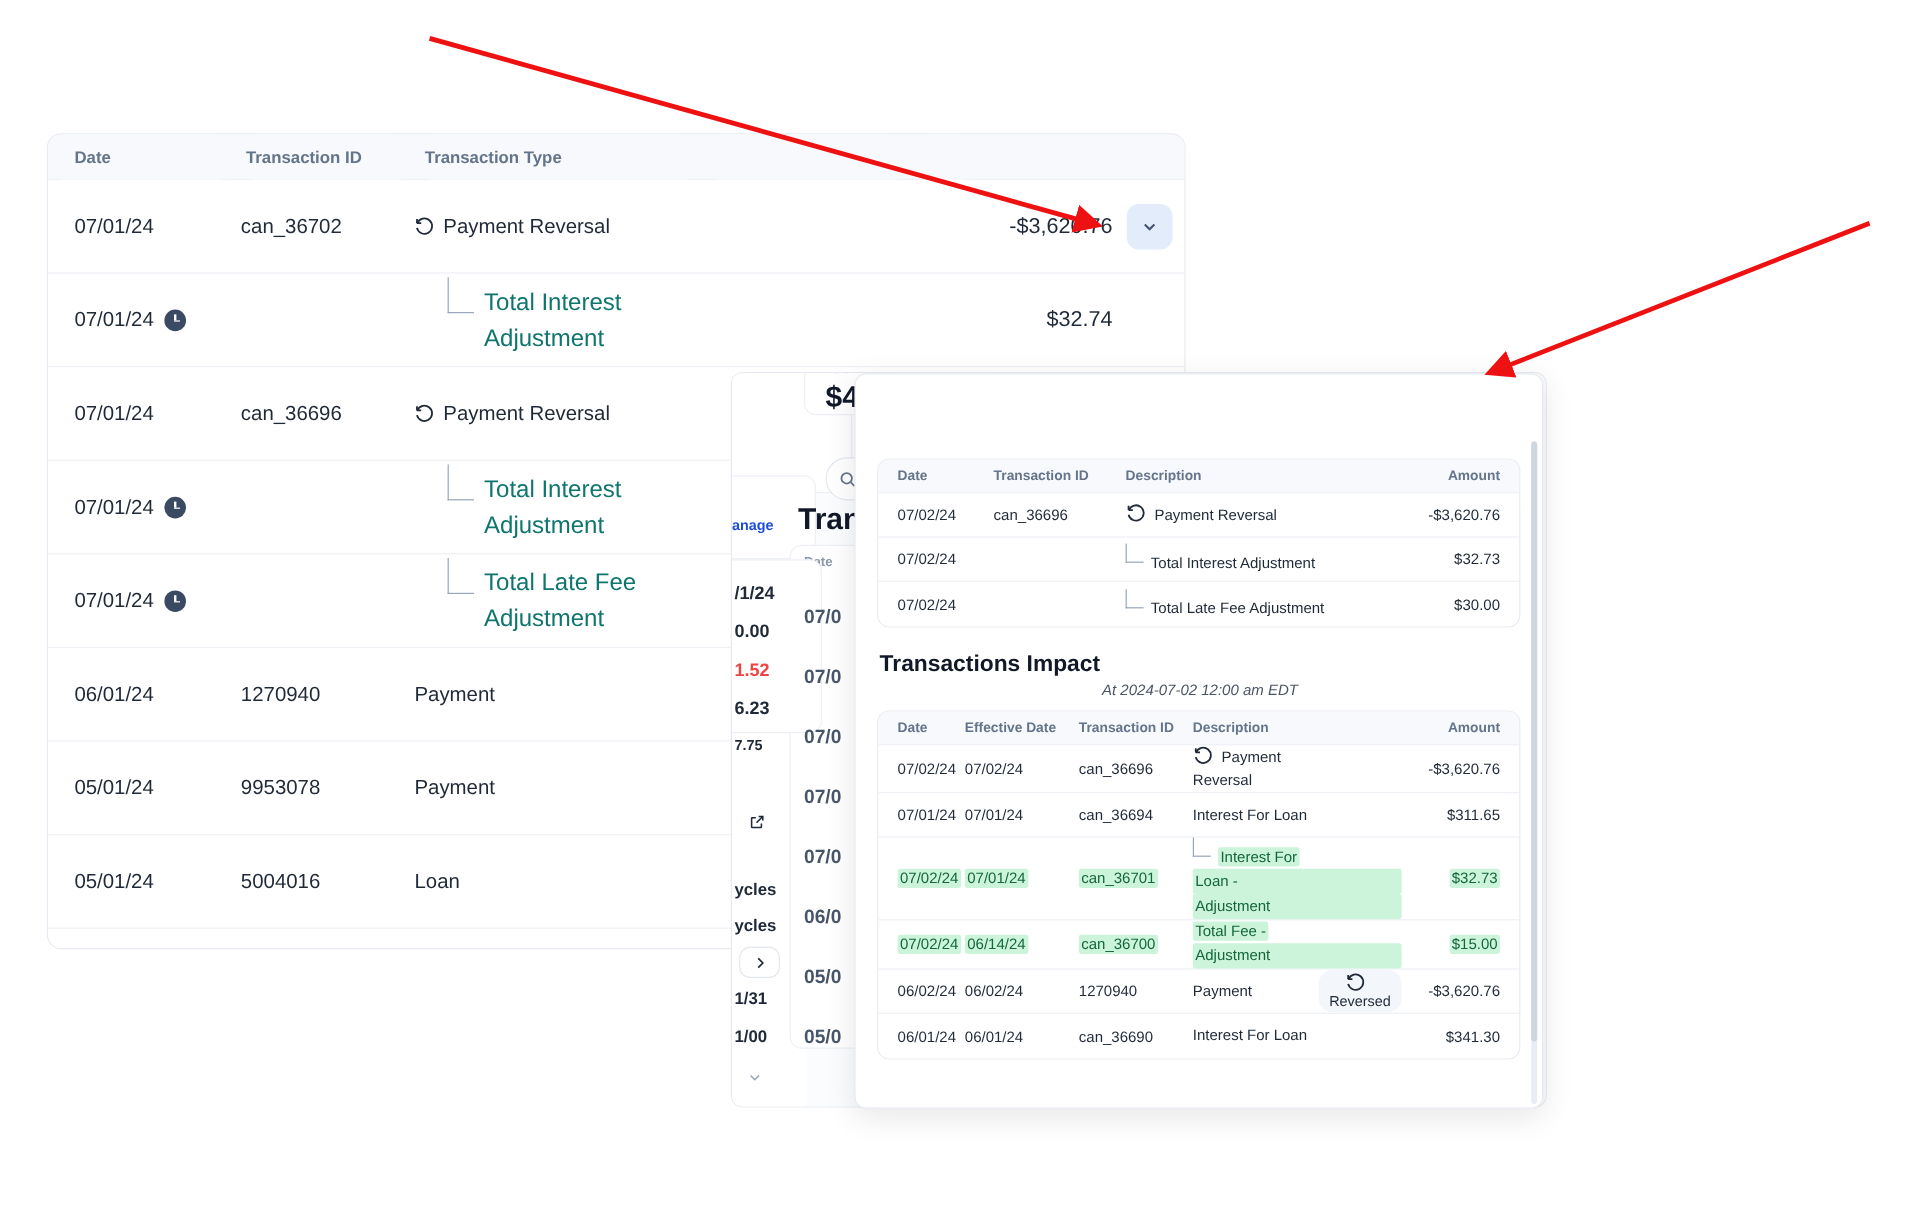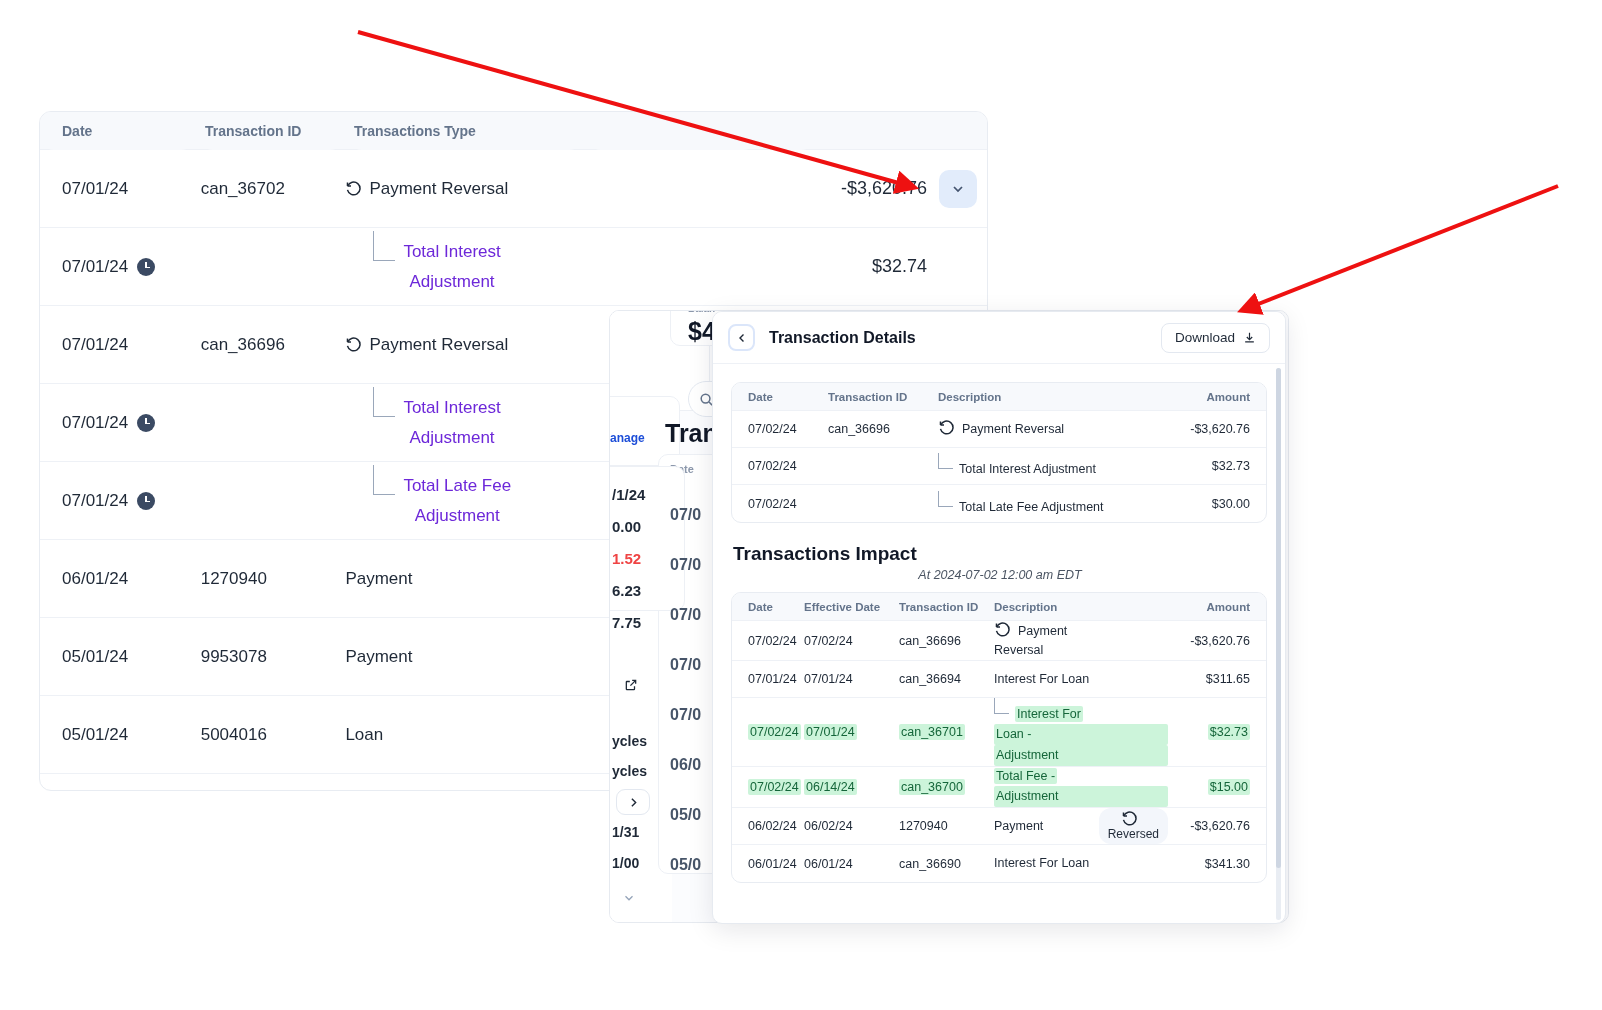--- a/index.html
+++ b/index.html
@@ -65,21 +65,21 @@
 
   .rev-ico { display:inline-block; width:17px; height:17px; vertical-align:-3px; margin-right: 7px; }
   .sub-wrap { display:flex; align-items:flex-start; padding-left: 28px; }
   .elbow {
     width: 22px; height: 30px;
     border-left: 1.6px solid #9aa7ba;
     border-bottom: 1.6px solid #9aa7ba;
     margin-right: 8px; margin-top: -6px;
     flex:0 0 auto;
   }
-  .sub-lines { line-height: 30px; font-size: 17px; color:#6d28d9; max-width: 140px; text-align: center; }
+  .sub-lines { line-height: 30px; font-size: 20px; color:#0f766e; max-width: 140px; }
 
   .chev-btn {
     width: 38px; height: 38px; border-radius: 10px;
     background:#e2ecfb; border:none;
     display:flex; align-items:center; justify-content:center;
     cursor:pointer;
   }
 
   
   .bg-window {
@@ -184,21 +184,21 @@
 </head>
 <body>
 
 <div id="root">
 
 
   <div class="th-card">
     <div class="th-head">
       <div class="hcell seg c-date">Date</div>
       <div class="hcell seg c-id">Transaction ID</div>
-      <div class="hcell seg c-type">Transactions Type</div>
+      <div class="hcell seg c-type">Transaction Type</div>
       <div class="hcell seg c-gap"></div>
       <div class="hcell seg c-act"></div>
     </div>
     <div id="th-body">
         <div class="th-row">
           <div class="cell c-date">
             <span>07/01/24</span>
           </div>
           <div class="cell c-id">can_36702</div>
           <div class="cell c-type"><svg class="rev-ico" viewBox="0 0 24 24" fill="none" stroke="#1f2937" stroke-width="2.1">
@@ -342,21 +342,21 @@
 
     <div class="bg-panel" style="left:48px; top:143px; width:200px; height:420px;"></div>
     <div class="bg-txt gray" style="left:60px; top:152px; font-size:11px;">Date</div>
 
     <div class="bg-panel" style="left:-40px; top:155px; width:115px; height:145px;"></div>
     <div id="bg-stats">
         <div class="bg-txt" style="left: 2px; top: 175px; font-size: 15px;">/1/24</div>
         <div class="bg-txt" style="left: 2px; top: 207px; font-size: 15px;">0.00</div>
         <div class="bg-txt red" style="left: 2px; top: 239px; font-size: 15px;">1.52</div>
         <div class="bg-txt" style="left: 2px; top: 271px; font-size: 15px;">6.23</div>
-        <div class="bg-txt" style="left: 2px; top: 303px; font-size: 15px;">7.75</div>
+        <div class="bg-txt" style="left: 2px; top: 303px; font-size: 12px;">7.75</div>
       </div>
     <div id="bg-dates">
         <div class="bg-txt sm" style="left: 60px; top: 195px;">07/0</div>
         <div class="bg-txt sm" style="left: 60px; top: 245px;">07/0</div>
         <div class="bg-txt sm" style="left: 60px; top: 295px;">07/0</div>
         <div class="bg-txt sm" style="left: 60px; top: 345px;">07/0</div>
         <div class="bg-txt sm" style="left: 60px; top: 395px;">07/0</div>
         <div class="bg-txt sm" style="left: 60px; top: 445px;">06/0</div>
         <div class="bg-txt sm" style="left: 60px; top: 495px;">05/0</div>
         <div class="bg-txt sm" style="left: 60px; top: 545px;">05/0</div>
@@ -375,36 +375,20 @@
         </svg>
     </div>
     <div class="bg-txt" style="left:2px; top:513px; font-size:14px;">1/31</div>
     <div class="bg-txt" style="left:2px; top:544px; font-size:14px;">1/00</div>
     <svg width="14" height="14" viewBox="0 0 24 24" fill="none" stroke="#94a3b8" stroke-width="2.2" style="position:absolute;left:12px;top:580px;">
         <path d="M6 9l6 6 6-6"></path>
       </svg>
   </div>
 
   <div class="modal">
-    <div class="m-head">
-      <div class="m-back">
-        <svg width="12" height="12" viewBox="0 0 24 24" fill="none" stroke="#1f2937" stroke-width="2.8">
-            <path d="M15 5l-7 7 7 7"></path>
-          </svg>
-      </div>
-      <div class="m-title">Transaction Details</div>
-      <div class="m-dl">
-        <span>Download</span>
-        <svg width="13" height="13" viewBox="0 0 24 24" fill="none" stroke="#1f2937" stroke-width="2.2">
-            <path d="M12 3v12"></path>
-            <path d="M7 11l5 5 5-5"></path>
-            <path d="M4 20h16"></path>
-          </svg>
-      </div>
-    </div>
 
     <div class="m-body">
       <div class="mini-card">
         <div class="mt-head">
           <div class="hc d1">Date</div>
           <div class="hc d2">Transaction ID</div>
           <div class="hc d3">Description</div>
           <div class="hc d4">Amount</div>
         </div>
         <div id="det-body">

